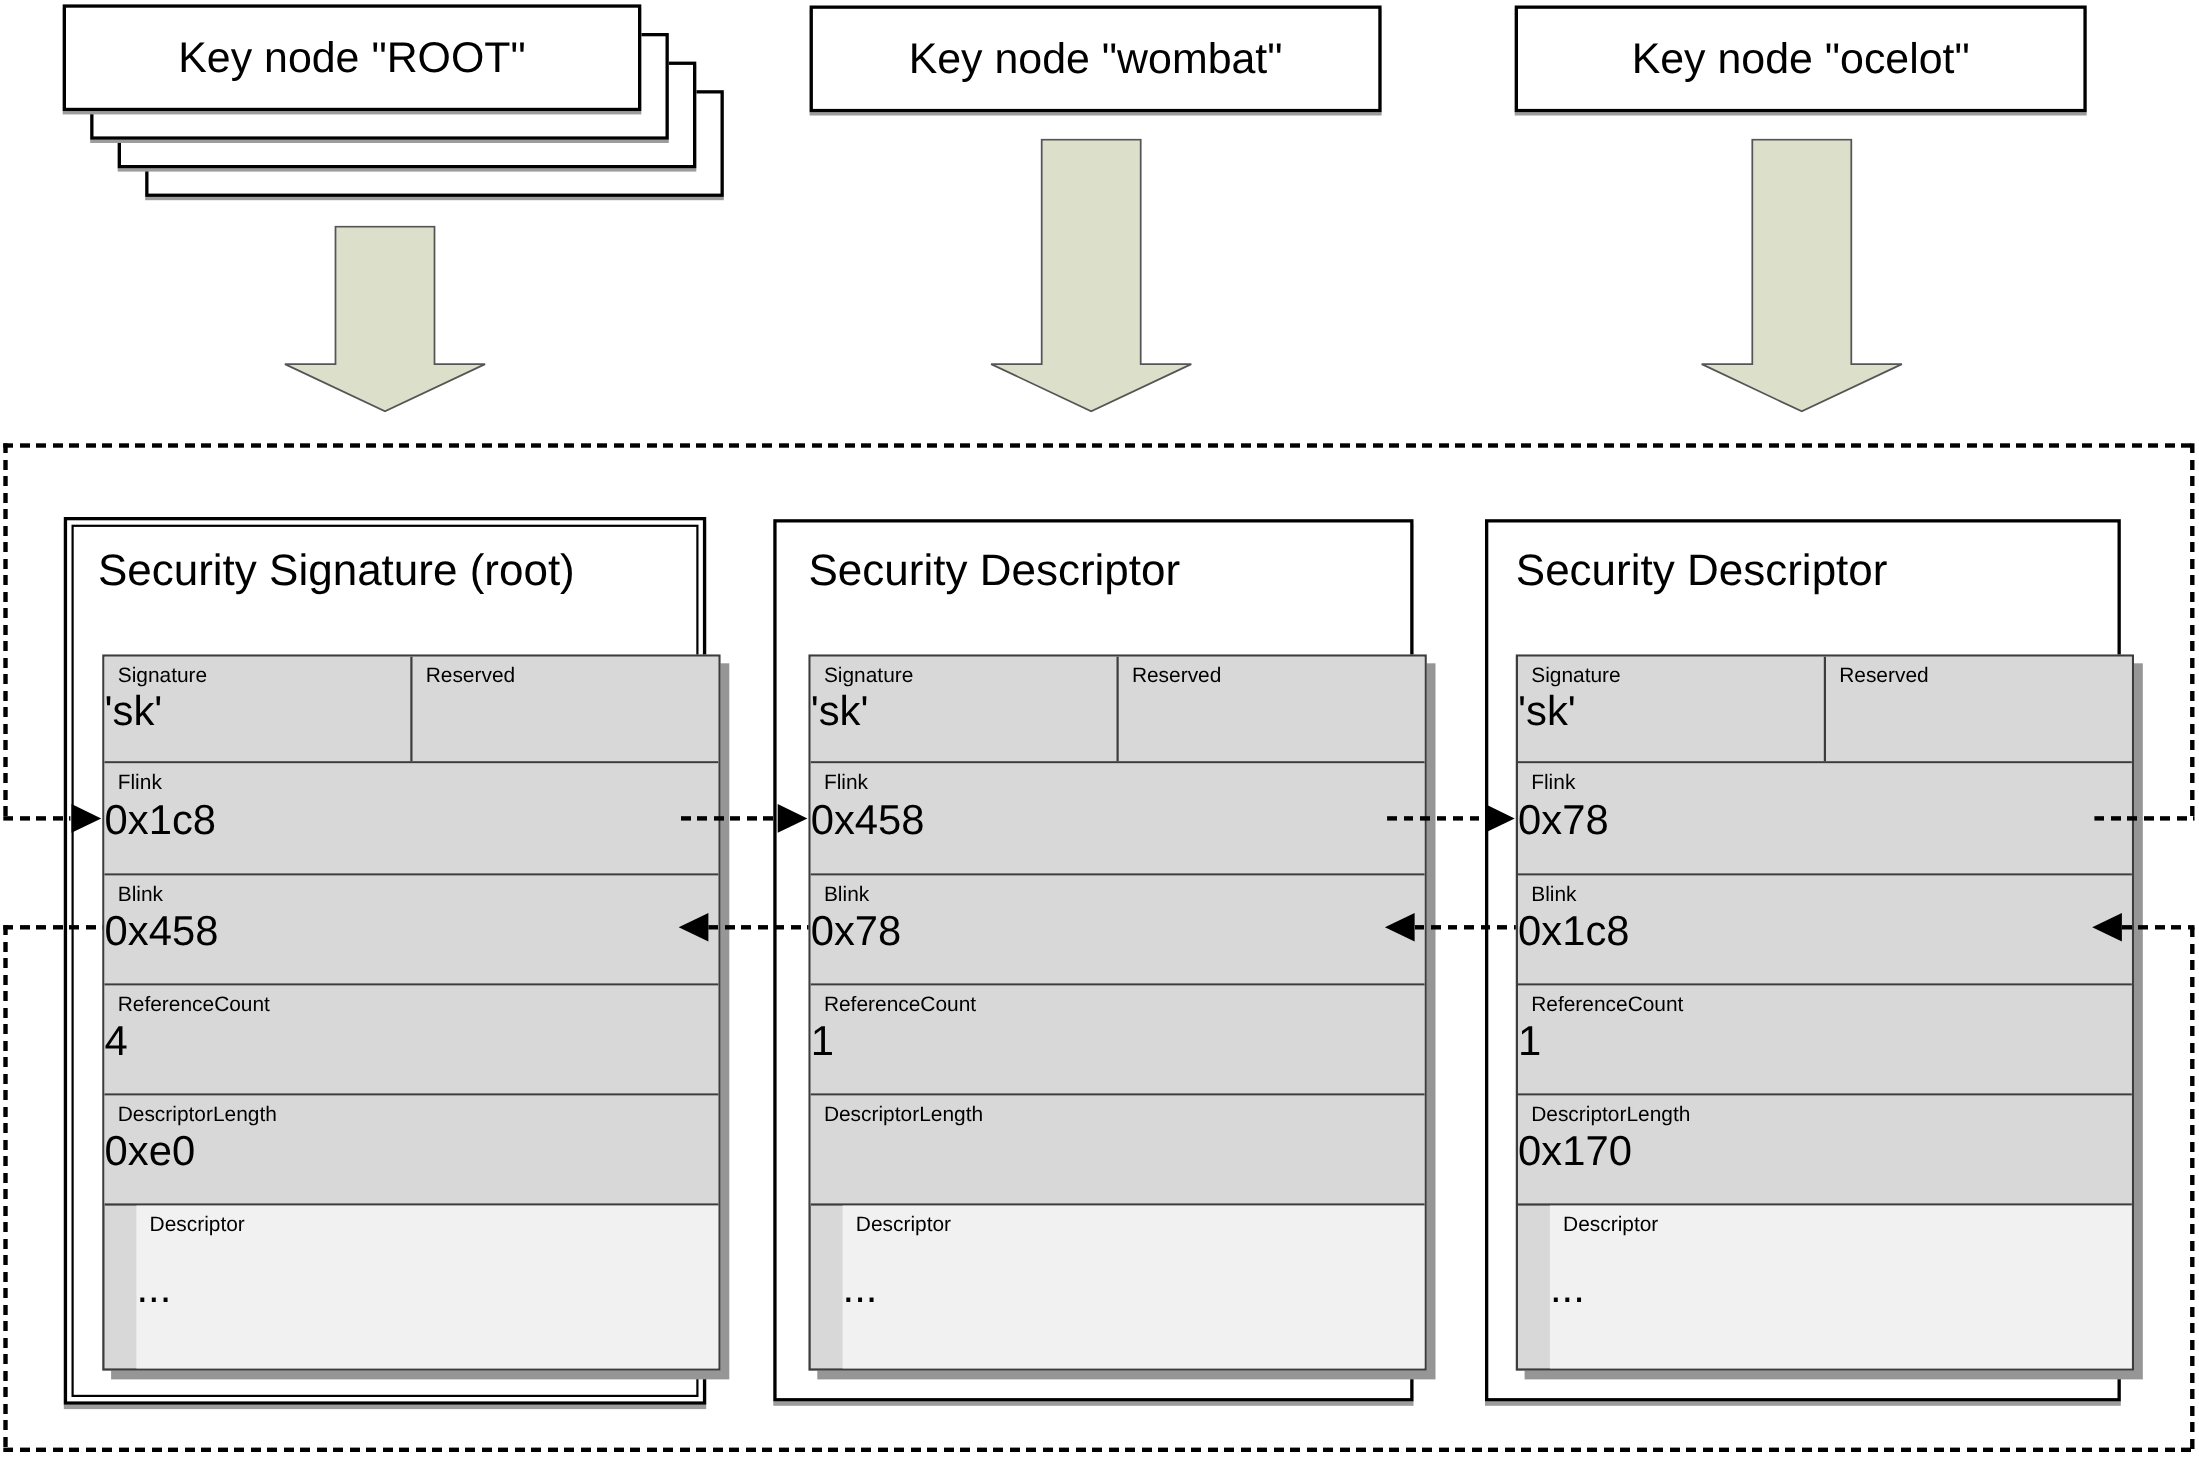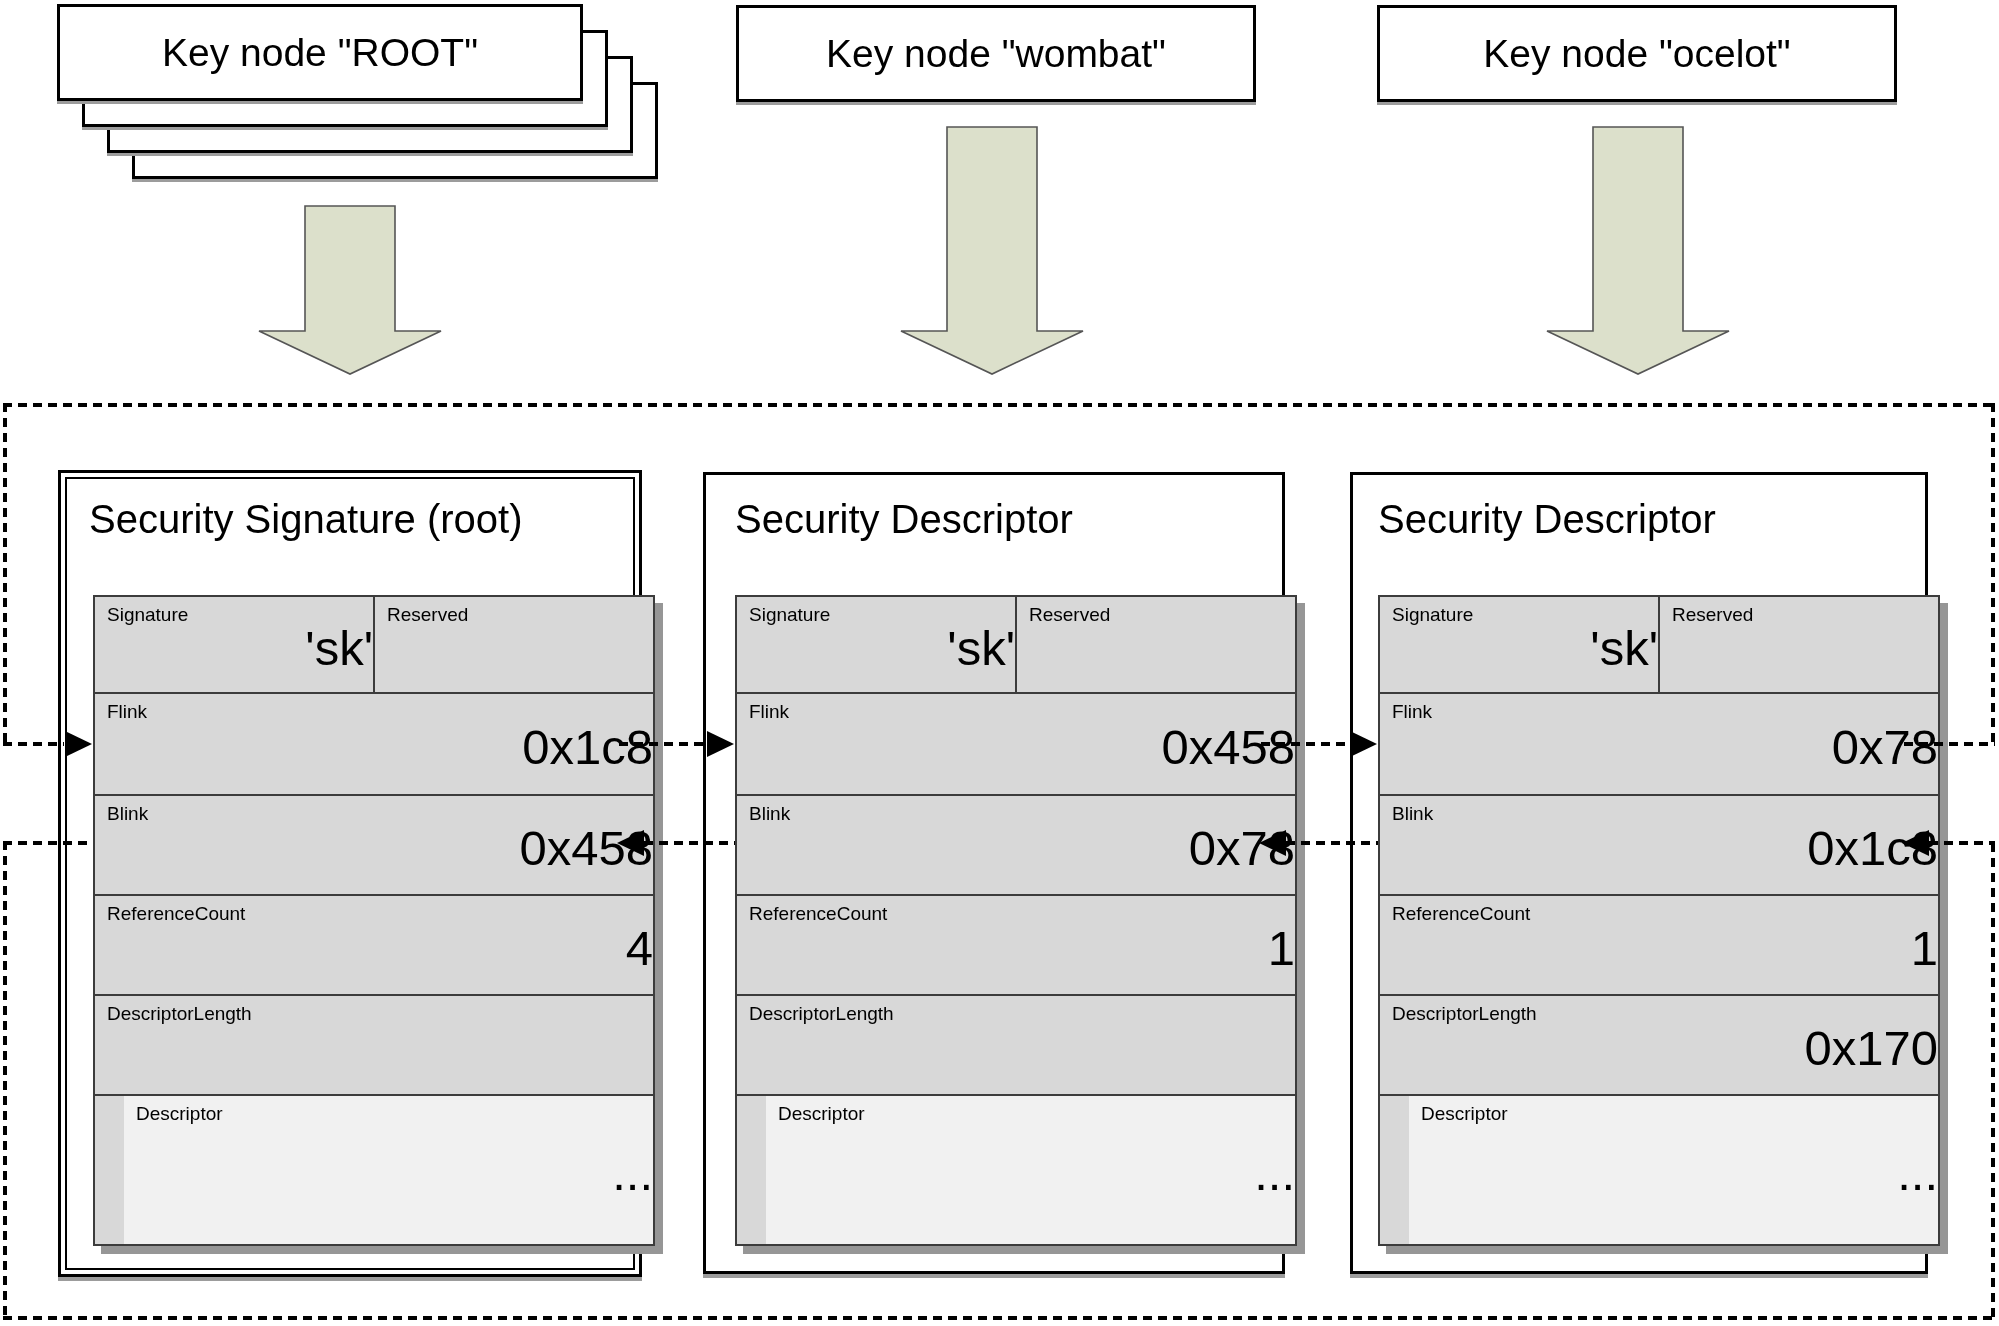--- a/index.html
+++ b/index.html
@@ -23,21 +23,21 @@
   .sd-title{position:absolute;font-size:40px;white-space:nowrap;}
   .sd-table{position:absolute;width:562px;box-sizing:border-box;border:2px solid #3c3c3c;
             background:#d8d8d8;box-shadow:8px 8px 0 #969696;}
   .sd-row{position:relative;box-sizing:border-box;border-bottom:2px solid #3c3c3c;background:#d8d8d8;}
   .sd-row.last{border-bottom:none;background:#f1f1f1;margin-left:29px;}
   .sig-row{display:flex;}
   .sig-row .cell{position:relative;flex:1;}
   .sig-row .cell-r{border-left:2px solid #3c3c3c;}
   .lbl{position:absolute;top:7px;left:12px;font-size:19px;}
   .val{position:absolute;left:0;right:0;top:50%;transform:translateY(-44%);
-       text-align:right;font-size:49px;}
+       text-align:left;font-size:38px;}
 
   
   .hdash{position:absolute;height:4px;
          background:repeating-linear-gradient(90deg,#000 0 9px,transparent 9px 15px);}
   .vdash{position:absolute;width:4px;
          background:repeating-linear-gradient(180deg,#000 0 9px,transparent 9px 15px);}
   .tri-r{position:absolute;width:0;height:0;border-top:13px solid transparent;
          border-bottom:13px solid transparent;border-left:27px solid #000;}
   .tri-l{position:absolute;width:0;height:0;border-top:13px solid transparent;
          border-bottom:13px solid transparent;border-right:27px solid #000;}
@@ -92,20 +92,21 @@
       <div class="sd-row" style="height:100px;">
         <span class="lbl">Blink</span>
         <span class="val">0x458</span>
       </div>
       <div class="sd-row" style="height:100px;">
         <span class="lbl">ReferenceCount</span>
         <span class="val">4</span>
       </div>
       <div class="sd-row" style="height:100px;">
         <span class="lbl">DescriptorLength</span>
+        <span class="val">0xe0</span>
       </div>
       <div class="sd-row last" style="height:148px;">
         <span class="lbl">Descriptor</span>
         <span class="val">...</span>
       </div>
     </div>
   </div>
 
   <div class="sd-box" style="left:703px;top:472px;width:582px;height:802px;">
     <div class="sd-title" style="left:29px;top:22px;">Security Descriptor</div>

